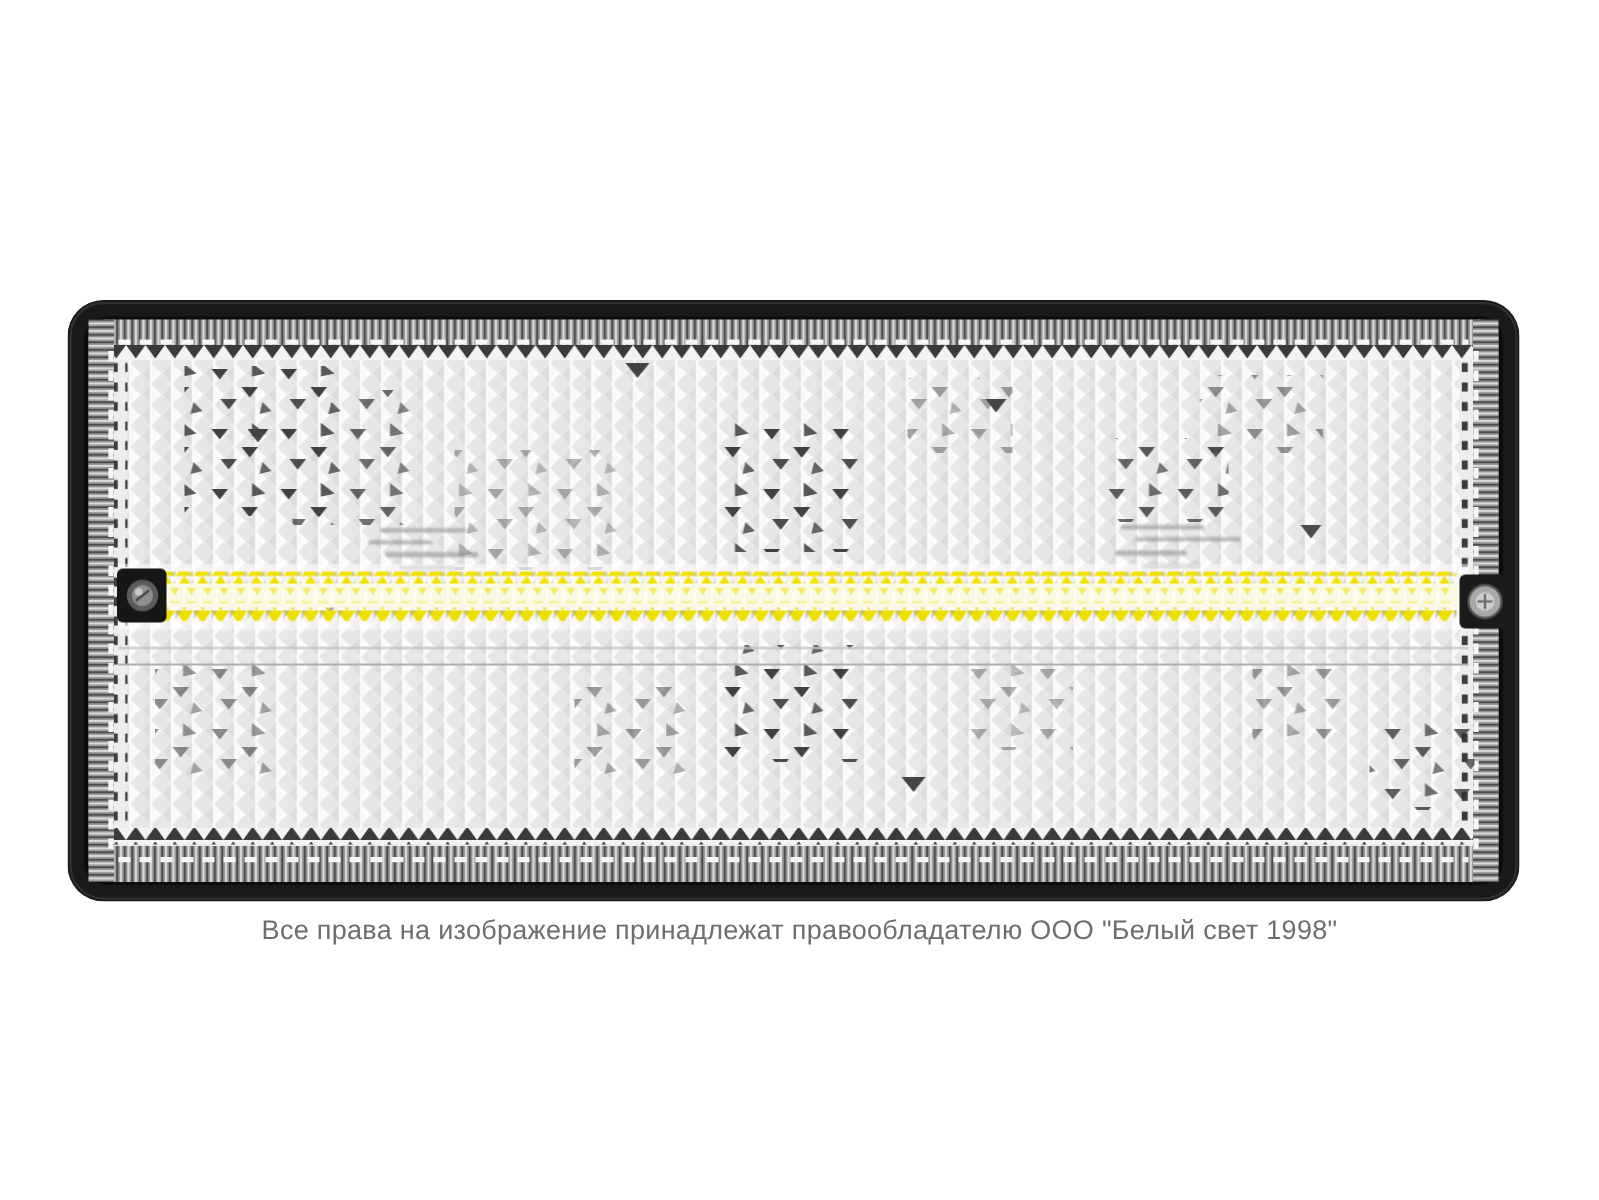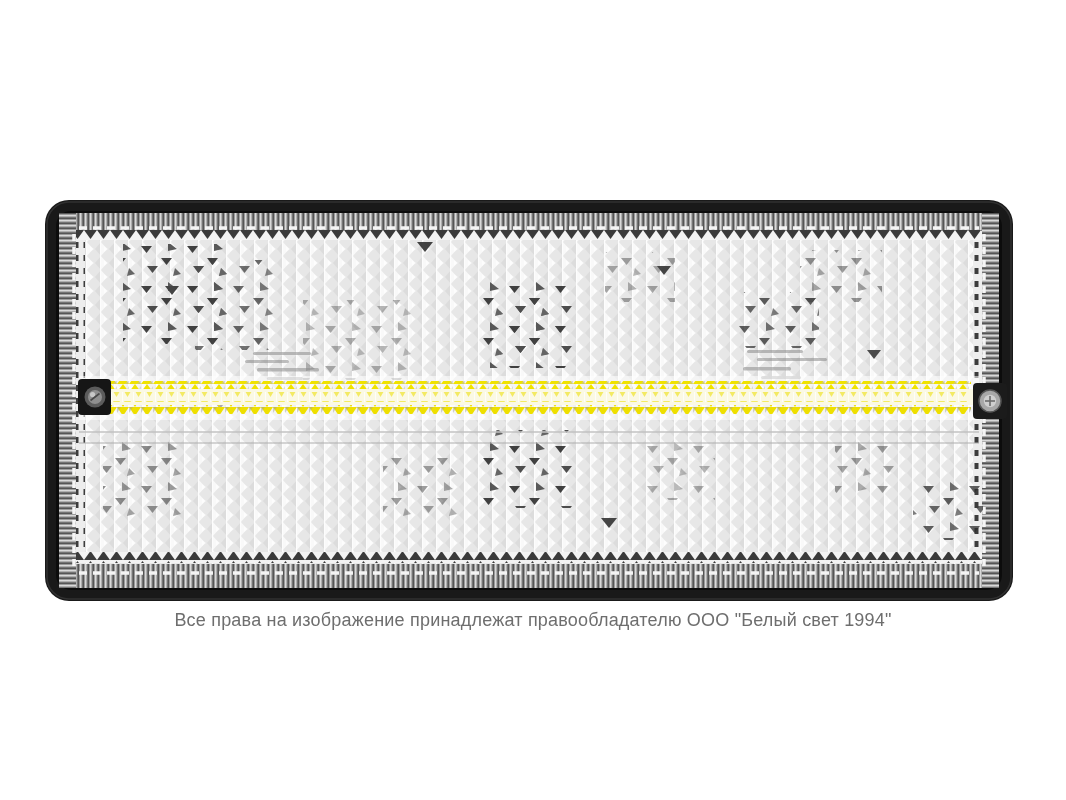--- a/index.html
+++ b/index.html
@@ -195,15 +195,15 @@
       <g transform="translate(945,201)">
         <rect x="-17" y="-18" width="34" height="36" rx="4" fill="#1b1b1b"></rect>
         <circle cx="0" cy="0" r="11" fill="#a8a8a8" stroke="#555555" stroke-width="1.5"></circle>
         <circle cx="0" cy="0" r="6.2" fill="#cfcfcf"></circle>
         <line x1="-5" y1="0" x2="5" y2="0" stroke="#6d6d6d" stroke-width="1.6"></line>
         <line x1="0" y1="-5" x2="0" y2="5" stroke="#6d6d6d" stroke-width="1.6"></line>
       </g>
     </svg>
   </figure>
 
-  <p class="caption">Все права на изображение принадлежат правообладателю ООО "Белый свет 1994"</p>
+  <p class="caption">Все права на изображение принадлежат правообладателю ООО "Белый свет 1998"</p>
 
 </div>
 
 </body></html>

